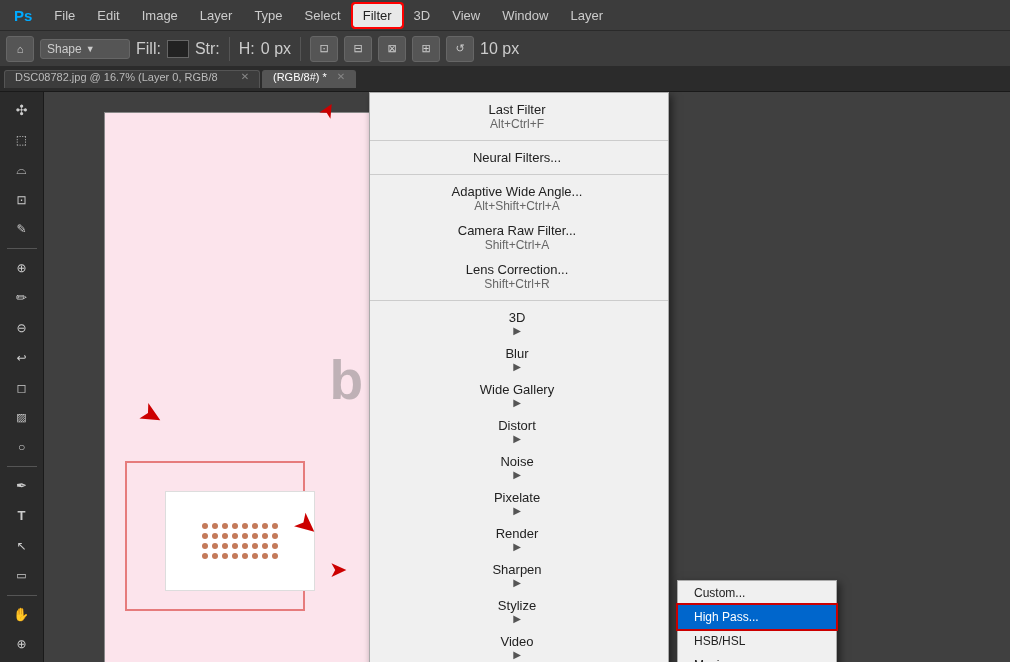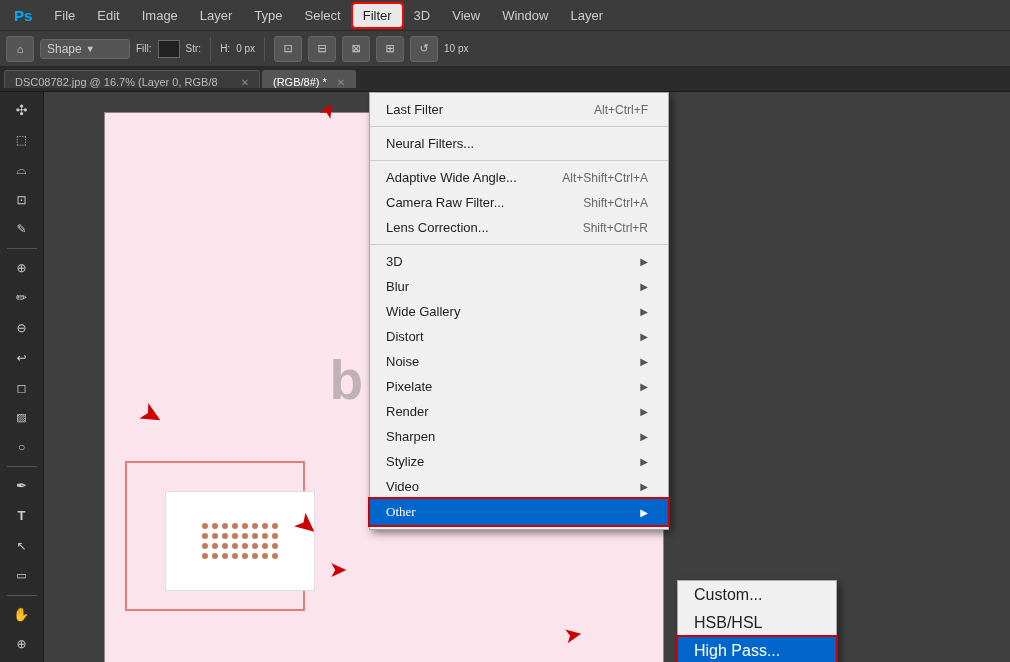--- a/index.html
+++ b/index.html
@@ -49,21 +49,21 @@
       border: 1px solid #666;
       border-radius: 3px;
       display: flex; align-items: center; justify-content: center;
       color: #ccc; cursor: pointer; font-size: 11px;
     }
     .toolbar-dropdown {
       background: #555; border: 1px solid #666; border-radius: 3px;
       color: #ccc; padding: 2px 6px; font-size: 12px; cursor: pointer;
       display: flex; align-items: center; gap: 4px;
     }
-    .toolbar-label { color: #ccc; font-size: 10px; }
+    .toolbar-label { color: #ccc; font-size: 16px; }
     .toolbar-fill-box {
       width: 22px; height: 18px;
       background: #222;
       border: 1px solid #666;
     }
     .toolbar-separator {
       width: 1px; height: 24px;
       background: #555; margin: 0 3px;
     }
 
@@ -75,21 +75,21 @@
       align-items: center;
       padding: 0 4px;
       border-bottom: 1px solid #1a1a1a;
     }
     .tab {
       height: 18px;
       background: #3c3c3c;
       border: 1px solid #555;
       border-bottom: none;
       padding: 0 10px;
-      display: flex; align-items: flex-end; gap: 10px;
+      display: flex; align-items: flex-start; gap: 10px;
       font-size: 11px; color: #bbb; cursor: pointer;
       border-radius: 3px 3px 0 0;
     }
     .tab .close-tab { color: #888; font-size: 10px; cursor: pointer; }
 
     
     .main-area {
       display: flex;
       height: calc(662px - 30px - 36px - 26px);
     }
@@ -150,20 +150,21 @@
     }
     .dropdown-menu-item {
       display: flex;
       justify-content: space-between;
       align-items: center;
       padding: 5px 20px 5px 16px;
       color: #222;
       cursor: pointer;
       font-size: 13px;
       white-space: nowrap;
+      flex-direction: column;
     }
     .dropdown-menu-item.selected {
       background: #0066cc; color: white;
     }
     .dropdown-menu-item .shortcut { color: #666; font-size: 12px; }
     .dropdown-menu-item .arrow-right { font-size: 10px; color: #555; }
     .dropdown-menu-item.selected .arrow-right { color: white; }
 
     
     .submenu {
@@ -173,21 +174,21 @@
       box-shadow: 3px 3px 8px rgba(0,0,0,0.5);
       z-index: 1001;
       min-width: 160px;
     }
     .submenu-item {
       display: flex;
       align-items: center;
       padding: 5px 16px;
       color: #222;
       cursor: pointer;
-      font-size: 16px;
+      font-size: 12px;
       white-space: nowrap;
     }
     .submenu-item.selected {
       background: #0066cc; color: white;
     }
 
     
     .filter-outline {
       outline: 2px solid #f00;
     }
@@ -420,26 +421,26 @@
           <span>Other</span>
           <span class="arrow-right" style="color:white;">▶</span>
         </div>
       </div>
     </div>
 
     <div class="submenu" style="top:488px;left:633px;">
       <div class="submenu-item">
         <span>Custom...</span>
       </div>
+      <div class="submenu-item selected" style="outline:2px solid #cc0000;">
+        <span>High Pass...</span>
+      </div>
       <div class="submenu-item">
         <span>HSB/HSL</span>
       </div>
-      <div class="submenu-item selected" style="outline:2px solid #cc0000;">
-        <span>High Pass...</span>
-      </div>
       <div class="submenu-item">
         <span>Maximum...</span>
       </div>
 
     </div>
 
     <div style="position:absolute;top:6px;left:275px;color:#cc0000;font-size:20px;transform:rotate(-60deg);">➤</div>
 
     <div style="position:absolute;top:465px;left:285px;color:#cc0000;font-size:22px;transform:rotate(0deg);">➤</div>
 

